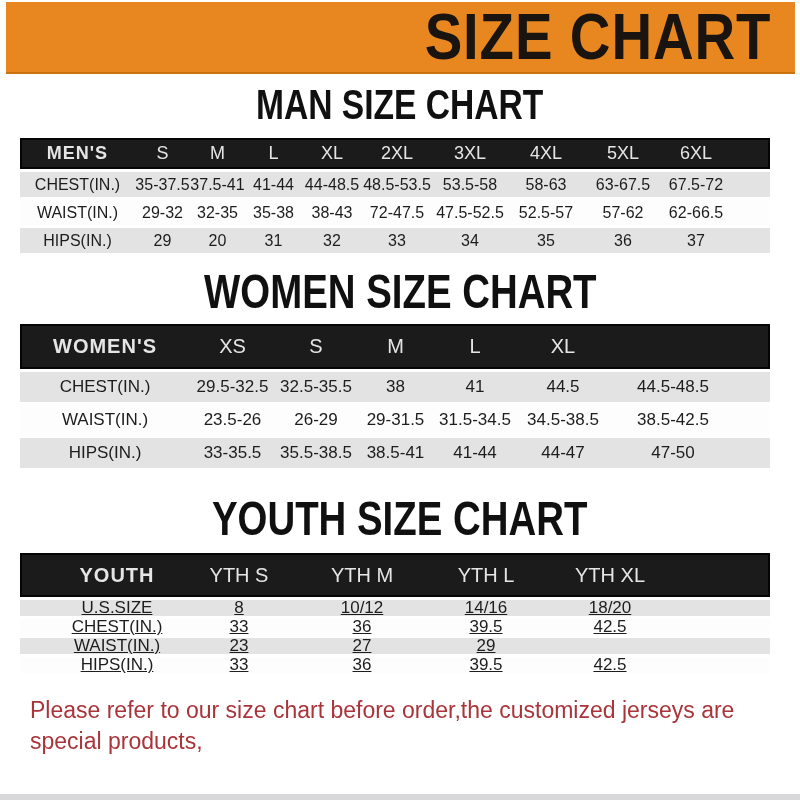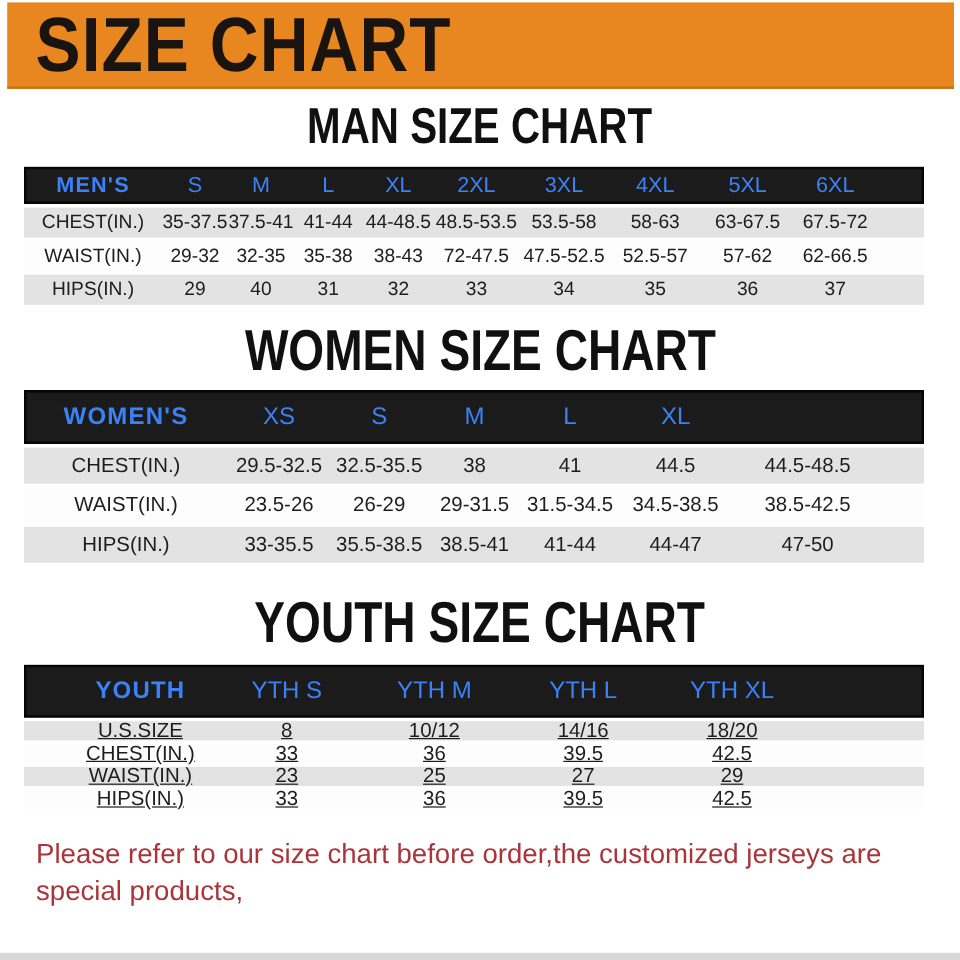--- a/index.html
+++ b/index.html
@@ -3,21 +3,21 @@
 <meta charset="utf-8">
 <style>
   html,body{margin:0;padding:0;}
   body{
     width:800px;height:800px;overflow:hidden;position:relative;
     background:#ffffff;font-family:"Liberation Sans",sans-serif;color:#1d1d1d;
   }
   
   .banner{
     margin:2px 5px 0 6px;height:70px;background:#E8871F;
-    display:flex;align-items:center;justify-content:flex-start;
+    display:flex;align-items:center;justify-content:flex-end;
     border-bottom:2px solid #C9720E;
   }
   .banner-title{
     display:inline-block;font-weight:bold;font-size:64px;line-height:70px;
     transform:scaleX(0.88);letter-spacing:1px;color:#191410;white-space:nowrap;
   }
   
   .heading-wrap{text-align:center;}
   .hw-man{margin-top:13px;}
   .hw-women{margin-top:20px;}
@@ -43,21 +43,21 @@
   .row{display:flex;align-items:center;margin-top:3px;}
   .men .row{height:25px;font-size:16px;}
   .women .row{height:30px;font-size:17px;}
   .youth .row{height:16px;font-size:17px;text-decoration:underline;}
   .gray{background:#E3E3E3;}
   .white{background:#FDFDFD;}
   .cell{
     display:flex;align-items:center;justify-content:center;
     box-sizing:border-box;flex:none;height:100%;
   }
-  .bar .cell{color:#3b82f6;}
+  .bar .cell{color:#e5e5e5;}
   .men .bar .cell{font-size:18px;}
   .women .bar .cell,.youth .bar .cell{font-size:20px;}
   .bar-label{font-weight:bold;color:#ffffff;letter-spacing:1px;}
   .men .bar-label{font-size:24px;}
   .women .bar-label,.youth .bar-label{font-size:26px;}
   
   .men .cell:nth-child(1){width:115px;}
   .men .cell:nth-child(2){width:55px;}
   .men .cell:nth-child(3){width:55px;}
   .men .cell:nth-child(4){width:57px;}
@@ -134,21 +134,21 @@
     <span class="cell">72-47.5</span>
     <span class="cell">47.5-52.5</span>
     <span class="cell">52.5-57</span>
     <span class="cell">57-62</span>
     <span class="cell">62-66.5</span>
     <span class="cell"></span>
   </div>
   <div class="row gray">
     <span class="cell">HIPS(IN.)</span>
     <span class="cell">29</span>
-    <span class="cell">40</span>
+    <span class="cell">20</span>
     <span class="cell">31</span>
     <span class="cell">32</span>
     <span class="cell">33</span>
     <span class="cell">34</span>
     <span class="cell">35</span>
     <span class="cell">36</span>
     <span class="cell">37</span>
     <span class="cell"></span>
   </div>
 </div>
@@ -222,21 +222,20 @@
     <span class="cell">CHEST(IN.)</span>
     <span class="cell">33</span>
     <span class="cell">36</span>
     <span class="cell">39.5</span>
     <span class="cell">42.5</span>
     <span class="cell"></span>
   </div>
   <div class="row gray">
     <span class="cell">WAIST(IN.)</span>
     <span class="cell">23</span>
-    <span class="cell">25</span>
     <span class="cell">27</span>
     <span class="cell">29</span>
     <span class="cell"></span>
   </div>
   <div class="row white">
     <span class="cell">HIPS(IN.)</span>
     <span class="cell">33</span>
     <span class="cell">36</span>
     <span class="cell">39.5</span>
     <span class="cell">42.5</span>

